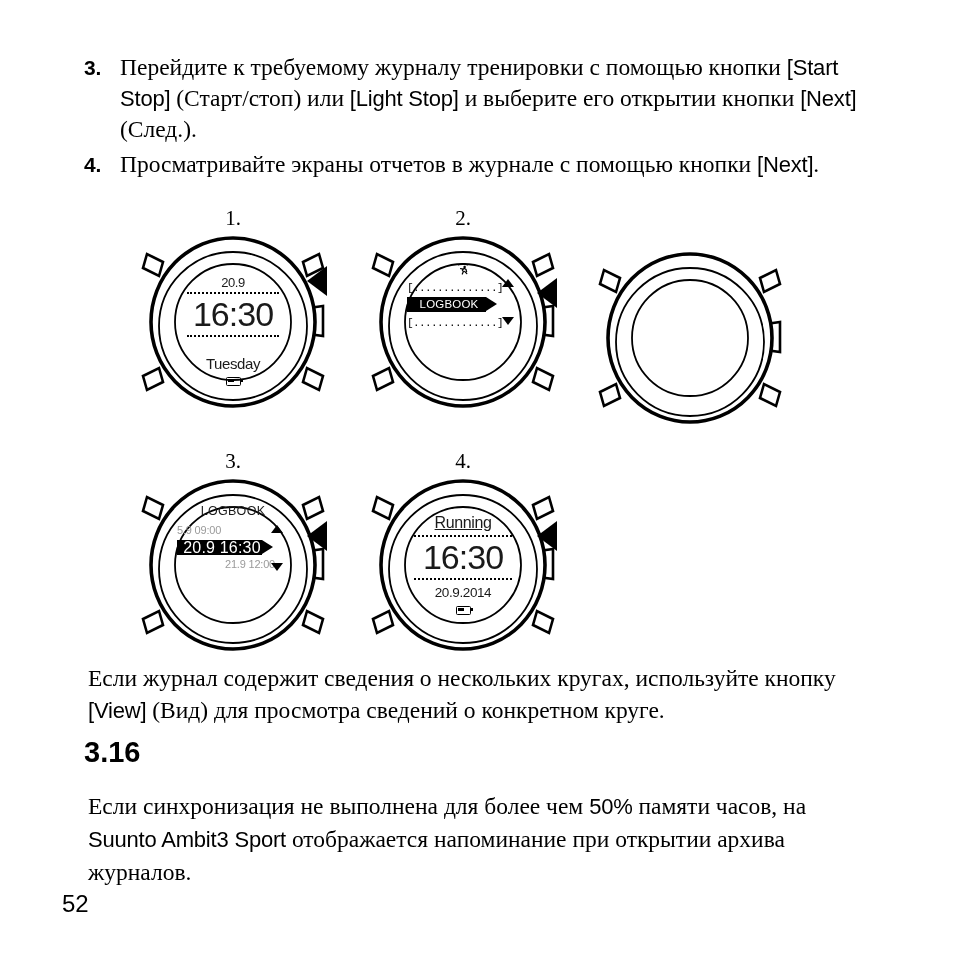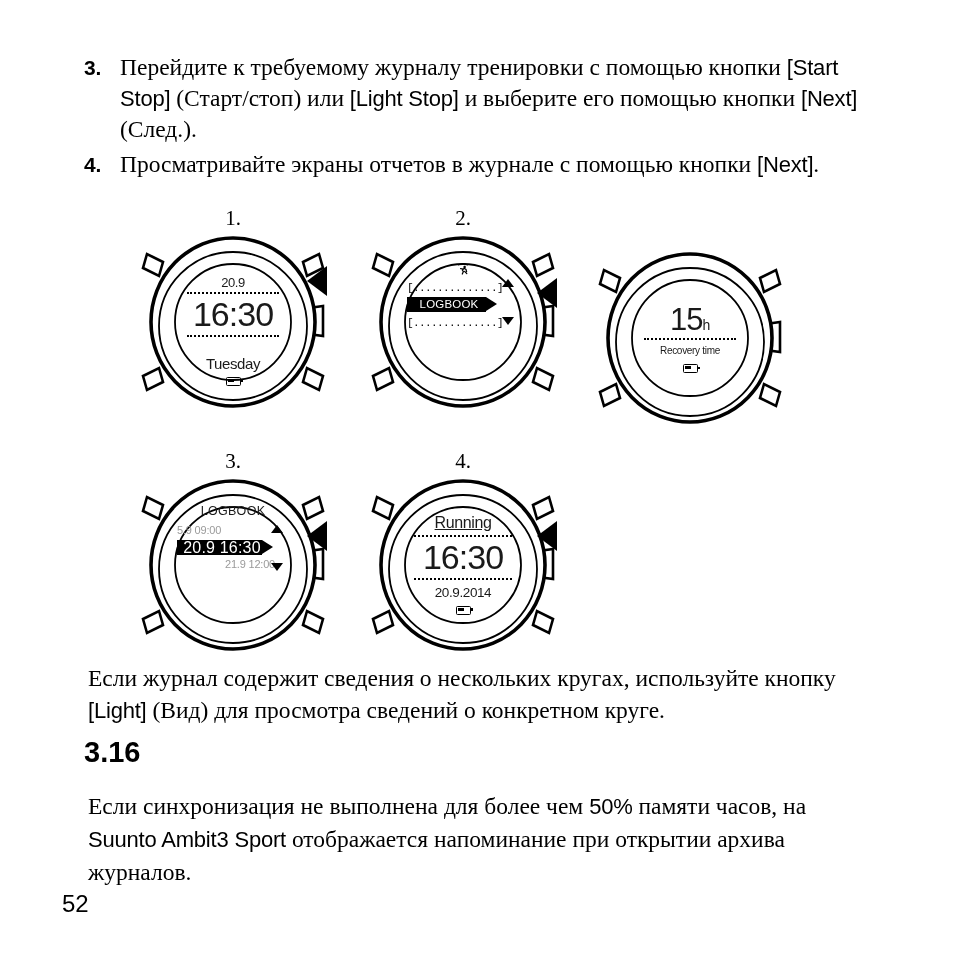--- a/index.html
+++ b/index.html
@@ -220,21 +220,21 @@
     font-family: "Liberation Sans", sans-serif;
     font-size: 24px;
   }
 </style>
 </head>
 <body>
 
 <div class="steps">
   <div class="step">
     <div class="step-num">3.</div>
-    <div class="step-text"><span>Перейдите к требуемому журналу тренировки с помощью кнопки </span><span class="btn">[Start Stop]</span><span> (Старт/стоп) или </span><span class="btn">[Light Stop]</span><span> и выберите его помощью кнопки </span><span class="btn">[Next]</span><span> (След.).</span></div>
+    <div class="step-text"><span>Перейдите к требуемому журналу тренировки с помощью кнопки </span><span class="btn">[Start Stop]</span><span> (Старт/стоп) или </span><span class="btn">[Light Stop]</span><span> и выберите его открытии кнопки </span><span class="btn">[Next]</span><span> (След.).</span></div>
   </div>
   <div class="step">
     <div class="step-num">4.</div>
     <div class="step-text"><span>Просматривайте экраны отчетов в журнале с помощью кнопки </span><span class="btn">[Next]</span><span>.</span></div>
   </div>
 </div>
 
 <div class="figures">
 
   <div class="watch-unit" style="left:133px; top:0; width:200px; height:215px;">
@@ -304,29 +304,20 @@
         <path d="M30 32 L14 24 L10 38 L26 46 Z"></path>
         <path d="M170 32 L186 24 L190 38 L174 46 Z"></path>
         <path d="M30 152 L14 160 L10 146 L26 138 Z"></path>
         <path d="M170 152 L186 160 L190 146 L174 138 Z"></path>
         <path d="M176 78 L190 76 L190 106 L176 104 Z"></path>
       </g>
       <ellipse cx="100" cy="92" rx="82" ry="84" fill="#fff" stroke="#000" stroke-width="3.6"></ellipse>
       <ellipse cx="100" cy="96" rx="74" ry="74" fill="#fff" stroke="#000" stroke-width="1.8"></ellipse>
       <ellipse cx="100" cy="92" rx="58" ry="58" fill="#fff" stroke="#000" stroke-width="1.8"></ellipse>
     </svg>
-    <div class="screen" style="left:50px; top:88px; width:100px;">
-      <div style="display:flex;align-items:baseline;justify-content:center;">
-        <span class="scr-big" style="font-size:31px;">15</span>
-        <span class="scr-mid" style="font-size:14px;">h</span>
-      </div>
-      <div class="dotline" style="margin:3px 4px 0 4px;"></div>
-      <div class="scr-tiny" style="margin-top:6px;">Recovery time</div>
-      <div class="battery" style="margin-top:8px;"></div>
-    </div>
   </div>
 
   <div class="watch-unit" style="left:133px; top:243px; width:200px; height:215px;">
     <div class="step-label">3.</div>
     <svg class="watch-svg" width="200" height="190" viewBox="0 0 200 190">
       <g fill="none" stroke="#000" stroke-width="2.6">
         <path d="M30 32 L14 24 L10 38 L26 46 Z"></path>
         <path d="M170 32 L186 24 L190 38 L174 46 Z"></path>
         <path d="M30 152 L14 160 L10 146 L26 138 Z"></path>
         <path d="M170 152 L186 160 L190 146 L174 138 Z"></path>
@@ -373,21 +364,21 @@
       <div class="scr-big" style="margin-top:3px;">16:30</div>
       <div class="dotline" style="margin:4px 1px 0 1px;"></div>
       <div class="scr-mid" style="font-size:13.5px; margin-top:6px;">20.9.2014</div>
       <div class="battery" style="margin-top:6px;"></div>
     </div>
     <div class="cursor-arrow" style="left:174px; top:78px;"></div>
   </div>
 
 </div>
 
-<div class="para" style="top:662px;"><span>Если журнал содержит сведения о нескольких кругах, используйте кнопку </span><span class="btn">[Light]</span><span> (Вид) для просмотра сведений о конкретном круге.</span></div>
+<div class="para" style="top:662px;"><span>Если журнал содержит сведения о нескольких кругах, используйте кнопку </span><span class="btn">[View]</span><span> (Вид) для просмотра сведений о конкретном круге.</span></div>
 
 <div class="section-head" style="top:736px;">
   <div class="sec-num">3.16</div>
 </div>
 
 <div class="para" style="top:790px;"><span>Если синхронизация не выполнена для более чем </span><span class="btn">50%</span><span> памяти часов, на </span><span class="btn">Suunto Ambit3 Sport</span><span> отображается напоминание при открытии архива журналов.</span></div>
 
 <div class="page-no">52</div>
 
 </body></html>

